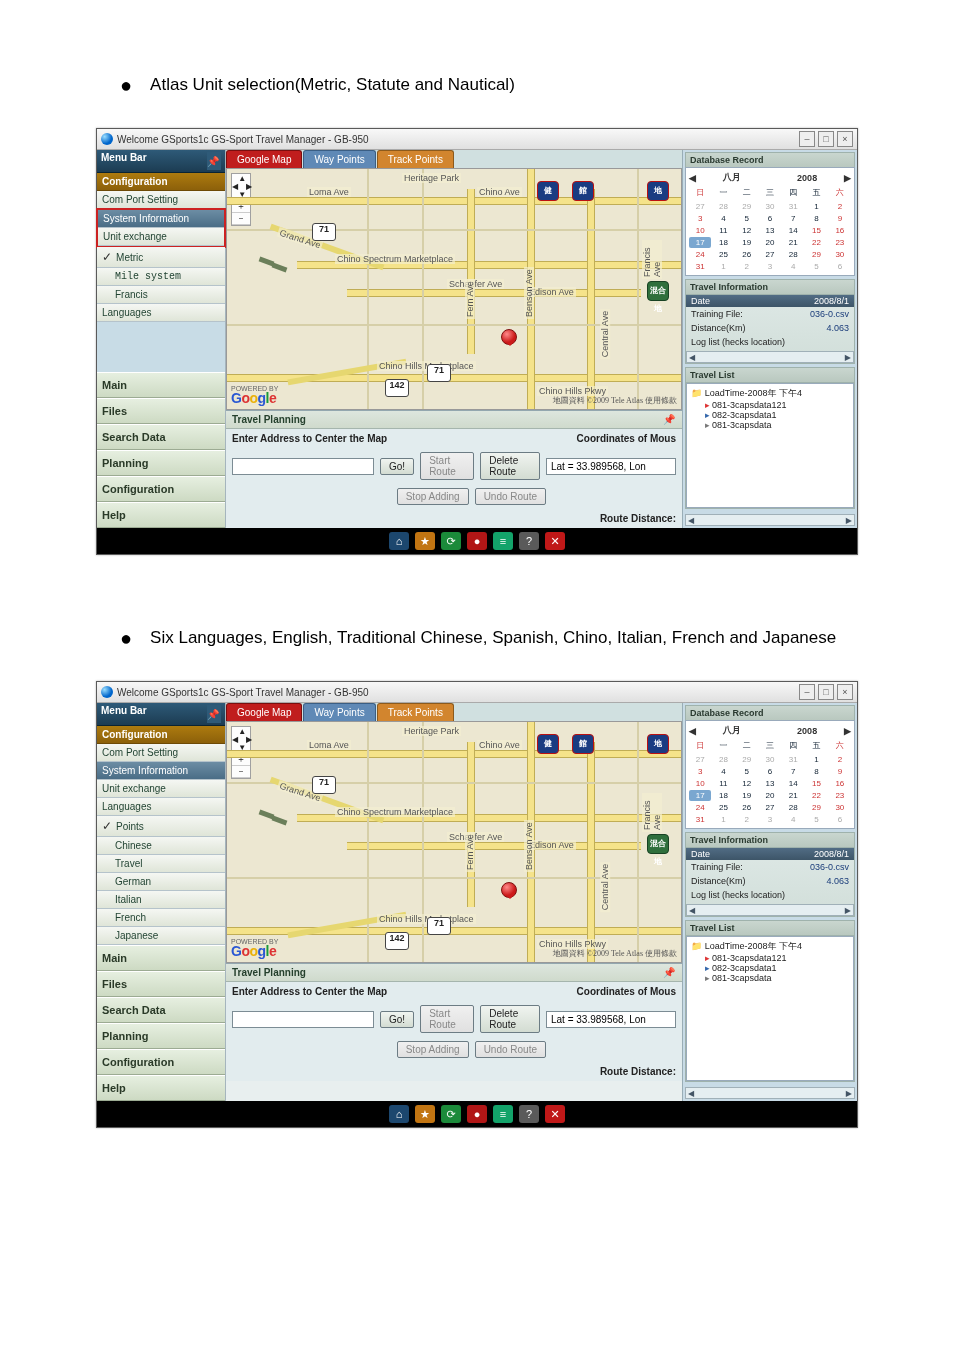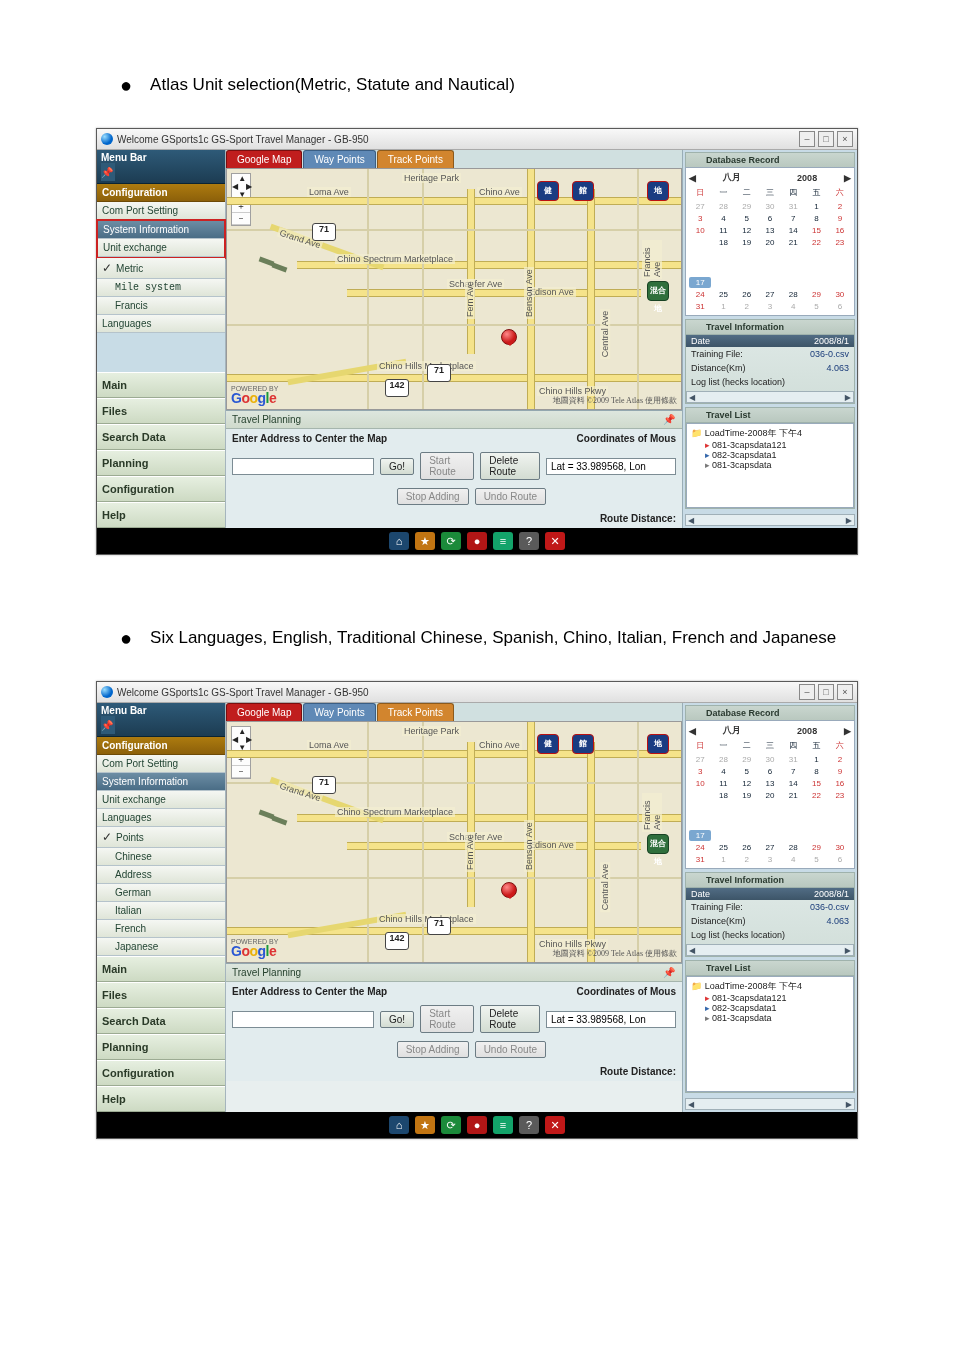--- a/index.html
+++ b/index.html
@@ -64,21 +64,20 @@
     border-right:1px solid #a5b5bd;
     display:flex; flex-direction:column;
   }
   .sidebar .top-block {
     background: linear-gradient(#2e5a78,#1c3c52);
     padding:2px 4px;
     color:#fff;
     font-weight:bold;
     font-size:10px;
     border-bottom:1px solid #0a2433;
-    flex-direction:column;
   }
   .red-box { border:2px solid #cc2222; margin:-1px; }
   .sub-bar {
     background: linear-gradient(#f5f7f3,#dfe5d8);
     color:#243;
     padding:3px 5px;
     border-bottom:1px solid #b5c3cb;
     display:flex; align-items:center;
     font-size:10px;
   }
@@ -182,21 +181,21 @@
     background:#1a3c82; color:#fff; font-size:8px;
     text-align:center; border-radius:4px; border:1px solid #b11;
     line-height:18px; font-weight:bold;
   }
   .lower-panel {
     border-top:1px solid #93a7af;
   }
   .panel-title{
     background: linear-gradient(#dde6de,#cfdacc);
     padding:3px 6px;
-    font-weight:normal;
+    font-weight:bold;
     color:#25402d;
     display:flex; justify-content:space-between;
     border-bottom:1px solid #a5b5ad;
   }
   .panel-title .pinicon{font-size:10px; color:#456;}
   .panel-row {
     display:flex;
     align-items:center;
     padding:4px 6px;
     gap:6px;
@@ -237,29 +236,29 @@
     display:flex; justify-content:space-between; align-items:center;
     font-size:9px; font-weight:bold; color:#333;
   }
   .cal-grid{
     display:grid; grid-template-columns:repeat(7,1fr);
     gap:1px; margin-top:2px; font-size:8px; text-align:center;
   }
   .cal-grid span{padding:1px 0; color:#123;}
   .cal-grid .wkend{color:#c33;}
   .cal-grid .muted{color:#aaa;}
-  .cal-grid .hl{background:#7aa7d0; color:#fff; border-radius:2px;margin-top:40px;}
+  .cal-grid .hl{background:#7aa7d0; color:#fff; border-radius:2px;}
   .rt-section{
     background:linear-gradient(#e0eae8,#d1ded9);
     border:1px solid #9fb2ac;
     margin-bottom:3px;
   }
   .rt-head{
     background:linear-gradient(#c9d6cf,#b9c8bf);
-    padding:2px 20px; font-weight:bold; color:#2a3a30;
+    padding:2px 4px; font-weight:bold; color:#2a3a30;
     border-bottom:1px solid #9fb2ac;
   }
   .kv-row{
     display:flex; justify-content:space-between; padding:2px 5px;
     font-size:9px;
   }
   .kv-row .v{color:#1a3c7a;}
   .date-strip{
     background:linear-gradient(#516c84,#3d5568);
     color:#fff; padding:1px 5px;
@@ -595,21 +594,21 @@
         <div class="cfg-bar">Configuration</div>
         <div class="sub-bar">Com Port Setting</div>
         <div class="sub-bar" style="background:linear-gradient(#6c8da4,#4a6d86);color:#fff;">System Information</div>
         <div class="sub-bar">Unit exchange</div>
         <div class="sub-bar">Languages</div>
         <div class="sub-bar">
             <span class="check-ind">✓</span>
             <span>Points</span>
           </div>
         <div class="sub-bar" style="padding-left:18px;">Chinese</div>
-        <div class="sub-bar" style="padding-left:18px;">Address</div>
+        <div class="sub-bar" style="padding-left:18px;">Travel</div>
         <div class="sub-bar" style="padding-left:18px;">German</div>
         <div class="sub-bar" style="padding-left:18px;">Italian</div>
         <div class="sub-bar" style="padding-left:18px;">French</div>
         <div class="sub-bar" style="padding-left:18px;">Japanese</div>
         <div class="sidebar-spacer"></div>
         <div class="big-btn">Main</div>
         <div class="big-btn">Files</div>
         <div class="big-btn">Search Data</div>
         <div class="big-btn">Planning</div>
         <div class="big-btn">Configuration</div>

